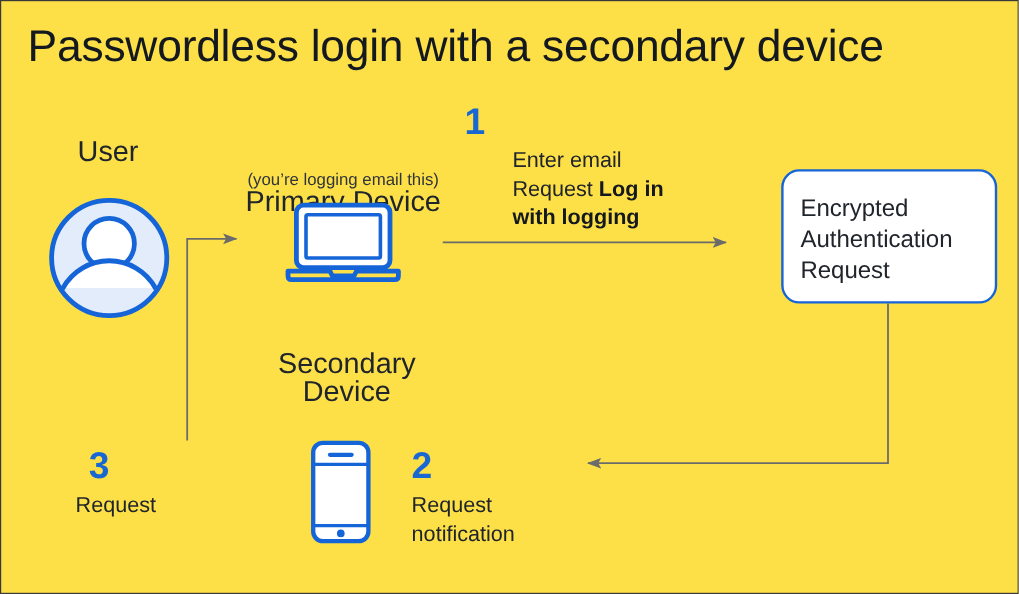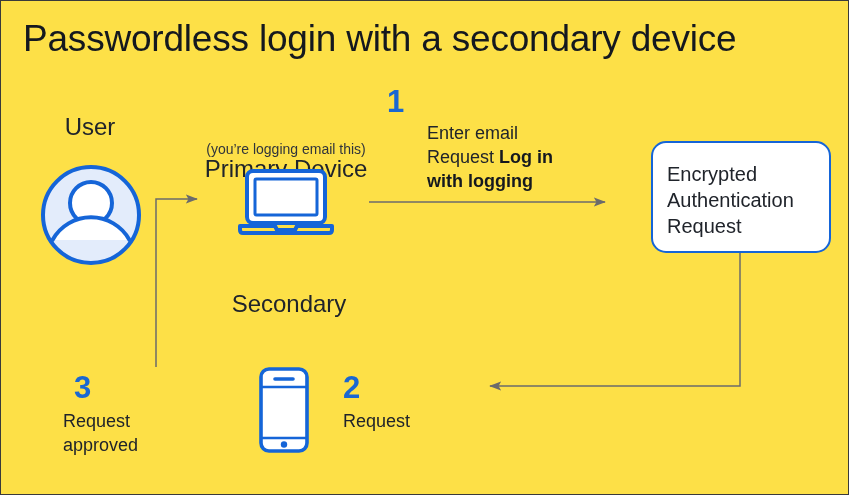--- a/index.html
+++ b/index.html
@@ -132,33 +132,34 @@
   <div class="abs step-text" style="left:386px; top:120px; width:230px;margin-left:40px;">
     <div>Enter email</div>
     <div><span>Request </span><b>Log in</b></div>
     <div><b>with logging</b></div>
   </div>
 
   <div class="abs" id="auth-box"></div>
   <div class="abs" id="auth-box-text">Encrypted Authentication Request</div>
 
   <div class="abs node-label" style="left:198px; top:291px; width:180px;text-align:center;">Secondary</div>
+  <div class="abs node-label" style="left:198px; top:314px; width:180px;">Device</div>
 
   <svg class="abs" style="left:257px; top:365px;" width="52" height="88" viewBox="0 0 52 88">
     <rect x="3" y="3" width="46" height="82" rx="8" ry="8" fill="#ffffff" stroke="#1565d8" stroke-width="3.6"></rect>
     <line x1="17" y1="13" x2="35" y2="13" stroke="#1565d8" stroke-width="3.6" stroke-linecap="round"></line>
     <line x1="4" y1="21" x2="48" y2="21" stroke="#1565d8" stroke-width="2.6"></line>
     <line x1="4" y1="72" x2="48" y2="72" stroke="#1565d8" stroke-width="2.6"></line>
     <circle cx="26" cy="78.5" r="3.2" fill="#1565d8"></circle>
   </svg>
 
   <div class="abs step-num" style="left:342px; top:370px;">2</div>
   <div class="abs step-text" style="left:342px; top:408px; width:160px;">
     <div>Request</div>
+    <div>notification</div>
   </div>
 
   <div class="abs step-num" style="left:73px; top:370px;">3</div>
   <div class="abs step-text" style="left:62px; top:408px; width:160px;">
     <div>Request</div>
-    <div>approved</div>
   </div>
 
 </div>
 
 </body></html>

